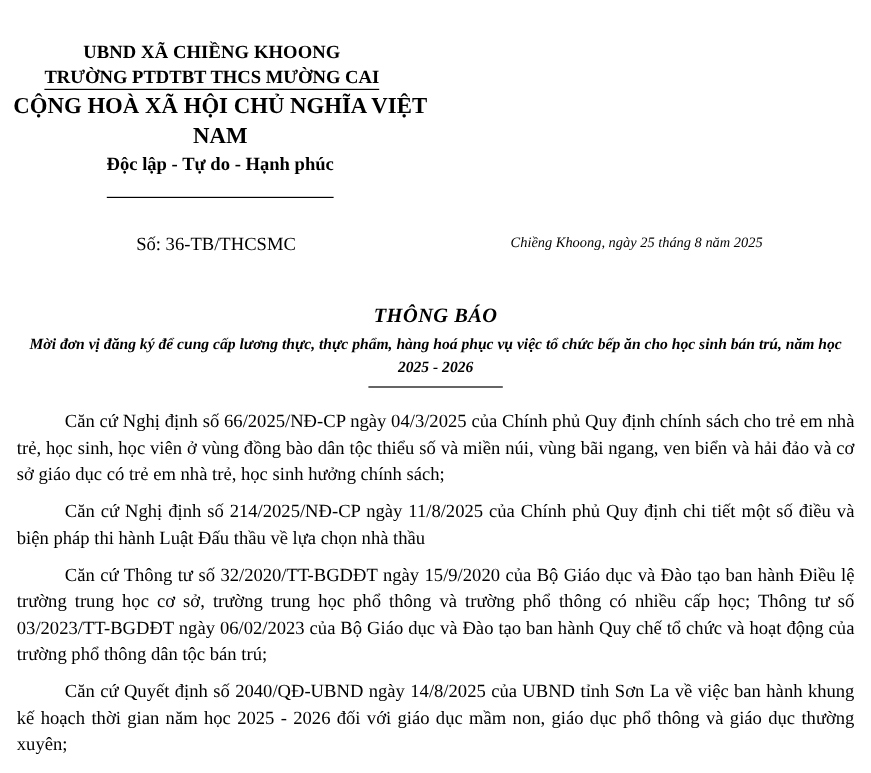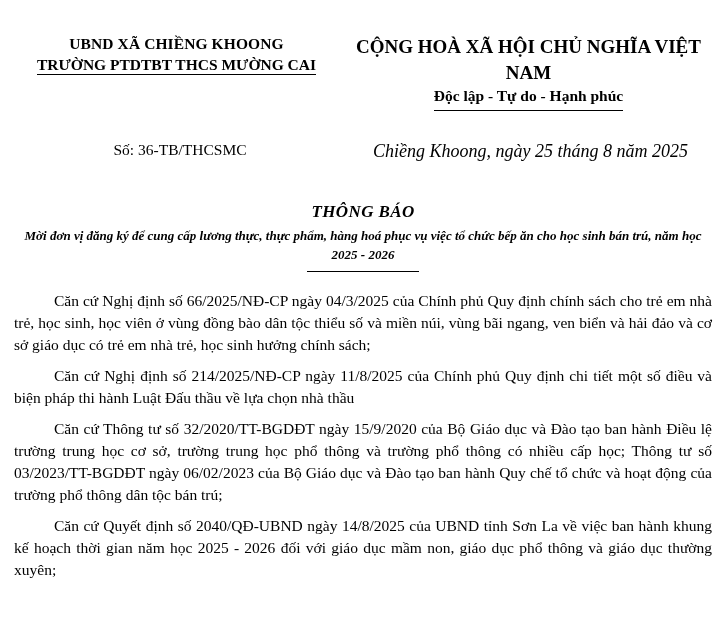--- a/index.html
+++ b/index.html
@@ -16,21 +16,21 @@
   }
   .page {
     width: 726px;
     height: 644px;
     position: relative;
     padding: 0;
     box-sizing: border-box;
   }
   .header {
     display: flex;
-    flex-direction: row;
+    flex-direction: column;
     align-items: flex-start;
     padding-top: 34px;
   }
   .header-left {
     width: 345px;
     text-align: center;
     padding-left: 8px;
     box-sizing: border-box;
   }
   .header-right {
@@ -60,41 +60,41 @@
     font-size: 19px;
     font-weight: bold;
     line-height: 1.35;
   }
   .nation-line2 {
     font-size: 15.5px;
     font-weight: bold;
     line-height: 1.45;
     display: inline-block;
     border-bottom: 1.2px solid #000;
-    padding-bottom: 2px;
+    padding-bottom: 14px;
   }
   .subheader {
     display: flex;
     flex-direction: row;
     align-items: flex-start;
     margin-top: 30px;
   }
   .sub-left {
     width: 345px;
     text-align: center;
     box-sizing: border-box;
     padding-left: 15px;
     font-size: 15.5px;
   }
   .sub-right {
     width: 381px;
     text-align: center;
     box-sizing: border-box;
     padding-right: 10px;
-    font-size: 18px;
+    font-size: 12px;
     font-style: italic;
   }
   .title-block {
     margin-top: 40px;
     text-align: center;
     font-style: italic;
   }
   .title-main {
     font-size: 17px;
     font-weight: bold;

